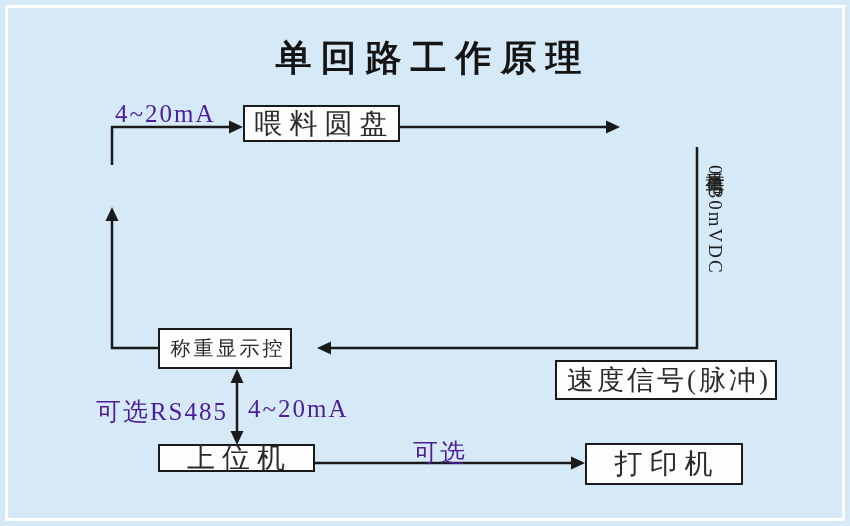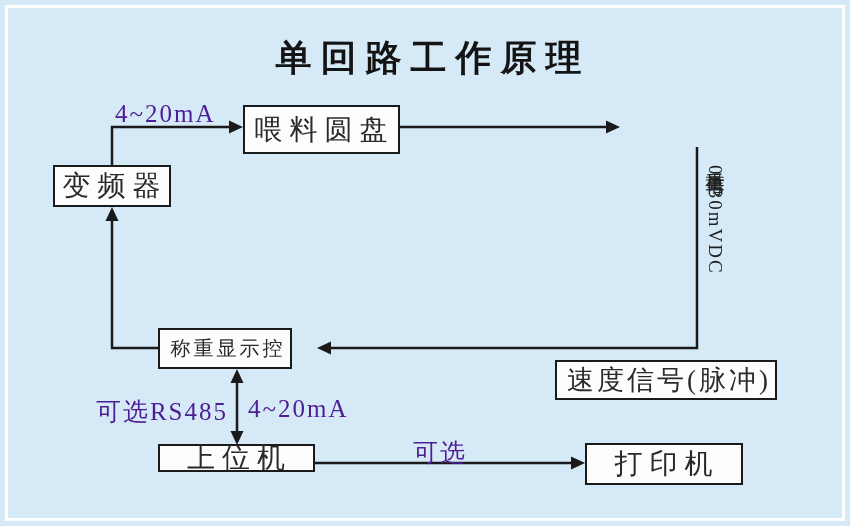--- a/index.html
+++ b/index.html
@@ -103,28 +103,25 @@
       <polygon points="229,120.5 243,127 229,133.5"></polygon>
       <polygon points="606,120.5 620,127 606,133.5"></polygon>
       <polygon points="331,341.5 317,348 331,354.5"></polygon>
       <polygon points="105.5,221 118.5,221 112,207"></polygon>
       <polygon points="230.5,383 243.5,383 237,369"></polygon>
       <polygon points="230.5,431 243.5,431 237,445"></polygon>
       <polygon points="571,456.5 585,463 571,469.5"></polygon>
     </g>
   </svg>
 
-  <div class="node" style="left:243px; top:105px; width:157px; height:49px;">
+  <div class="node" style="left:243px; top:105px; width:157px; height:37px;">
     <span>喂料圆盘</span>
   </div>
 
 
-  <div class="node" style="left:53px; top:165px; width:118px; height:42px;">
-    <span>变频器</span>
-  </div>
 
   <div class="node" style="left:158px; top:328px; width:134px; height:41px; font-size:20px; letter-spacing:3px;">
     <span>称重显示控</span>
   </div>
 
   <div class="node" style="left:555px; top:360px; width:222px; height:40px; font-size:27px; letter-spacing:3px;">
     <span>速度信号(脉冲)</span>
   </div>
 
   <div class="node" style="left:158px; top:444px; width:157px; height:28px;">

